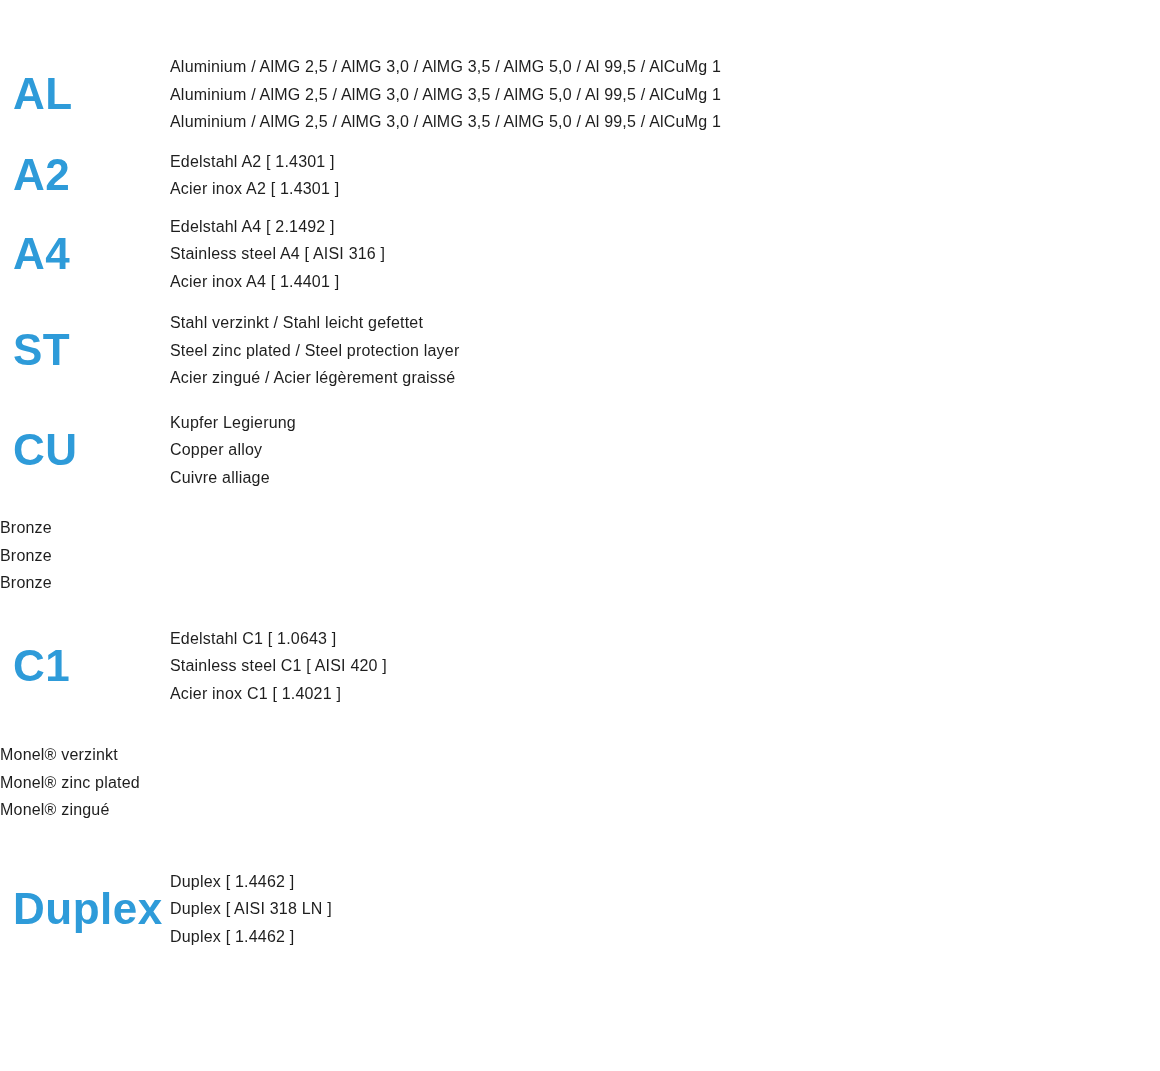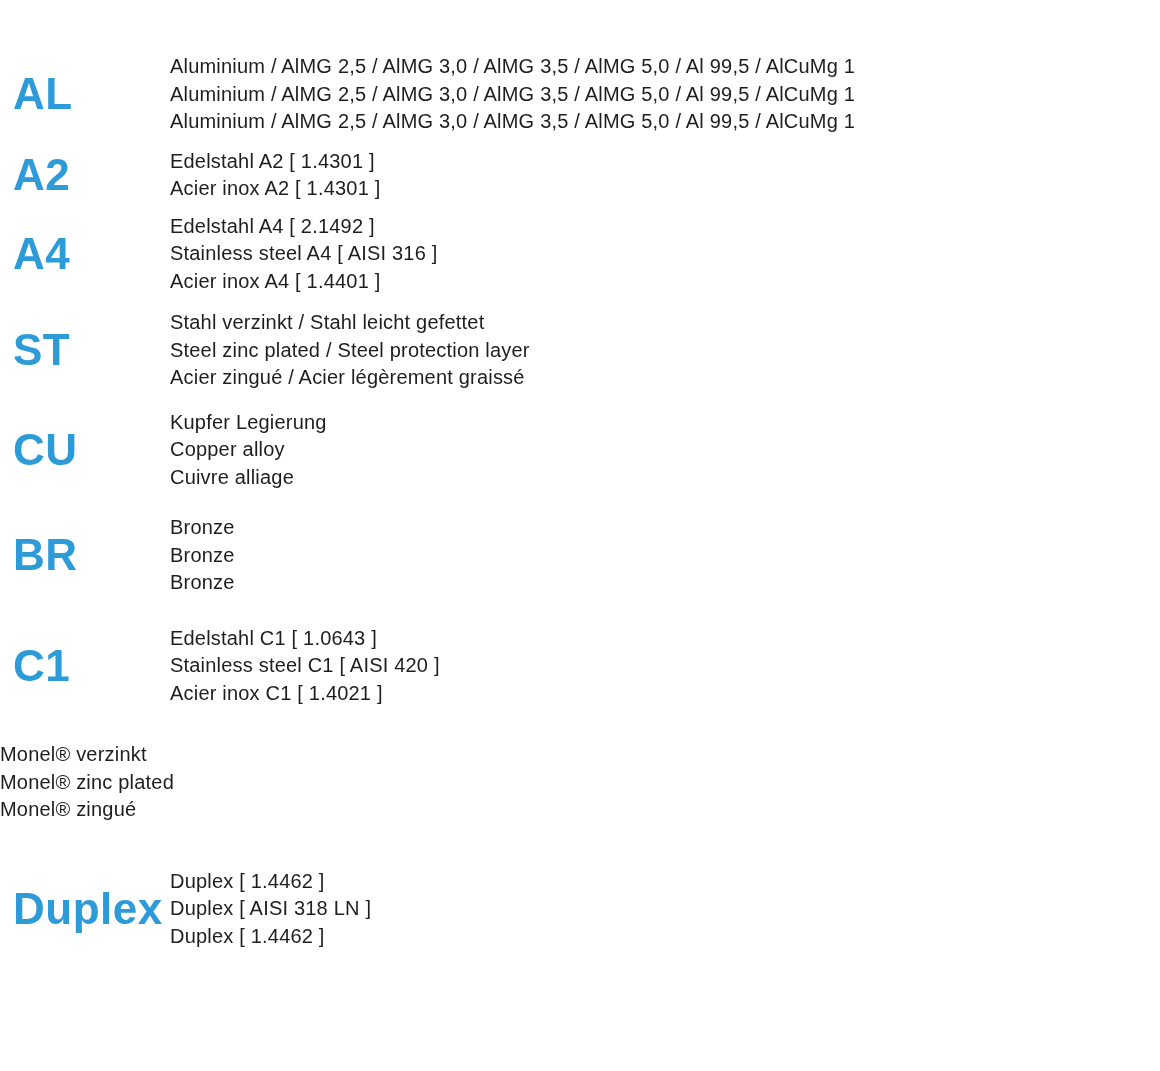--- a/index.html
+++ b/index.html
@@ -26,21 +26,21 @@
     width: 170px;
     flex: 0 0 170px;
     padding-left: 13px;
     font-size: 44px;
     line-height: 1;
     font-weight: bold;
     color: var(--accent);
     letter-spacing: 0.5px;
   }
   .descriptions {
-    font-size: 20px;
+    font-size: 16px;
     line-height: 27.5px;
     color: var(--ink);
     letter-spacing: 0.2px;
     white-space: nowrap;
   }
   
   .material-group:nth-of-type(1) { margin-bottom: 12px; }
   .material-group:nth-of-type(2) { margin-bottom: 10px; }
   .material-group:nth-of-type(3) { margin-bottom: 14px; }
   .material-group:nth-of-type(4) { margin-bottom: 17px; }
@@ -93,21 +93,20 @@
   <section class="material-group">
     <div class="code">CU</div>
     <div class="descriptions">
       <div class="line">Kupfer Legierung</div>
       <div class="line">Copper alloy</div>
       <div class="line">Cuivre alliage</div>
     </div>
   </section>
 
   <section class="material-group">
-    <div class="code">BR</div>
     <div class="descriptions">
       <div class="line">Bronze</div>
       <div class="line">Bronze</div>
       <div class="line">Bronze</div>
     </div>
   </section>
 
   <section class="material-group">
     <div class="code">C1</div>
     <div class="descriptions">

